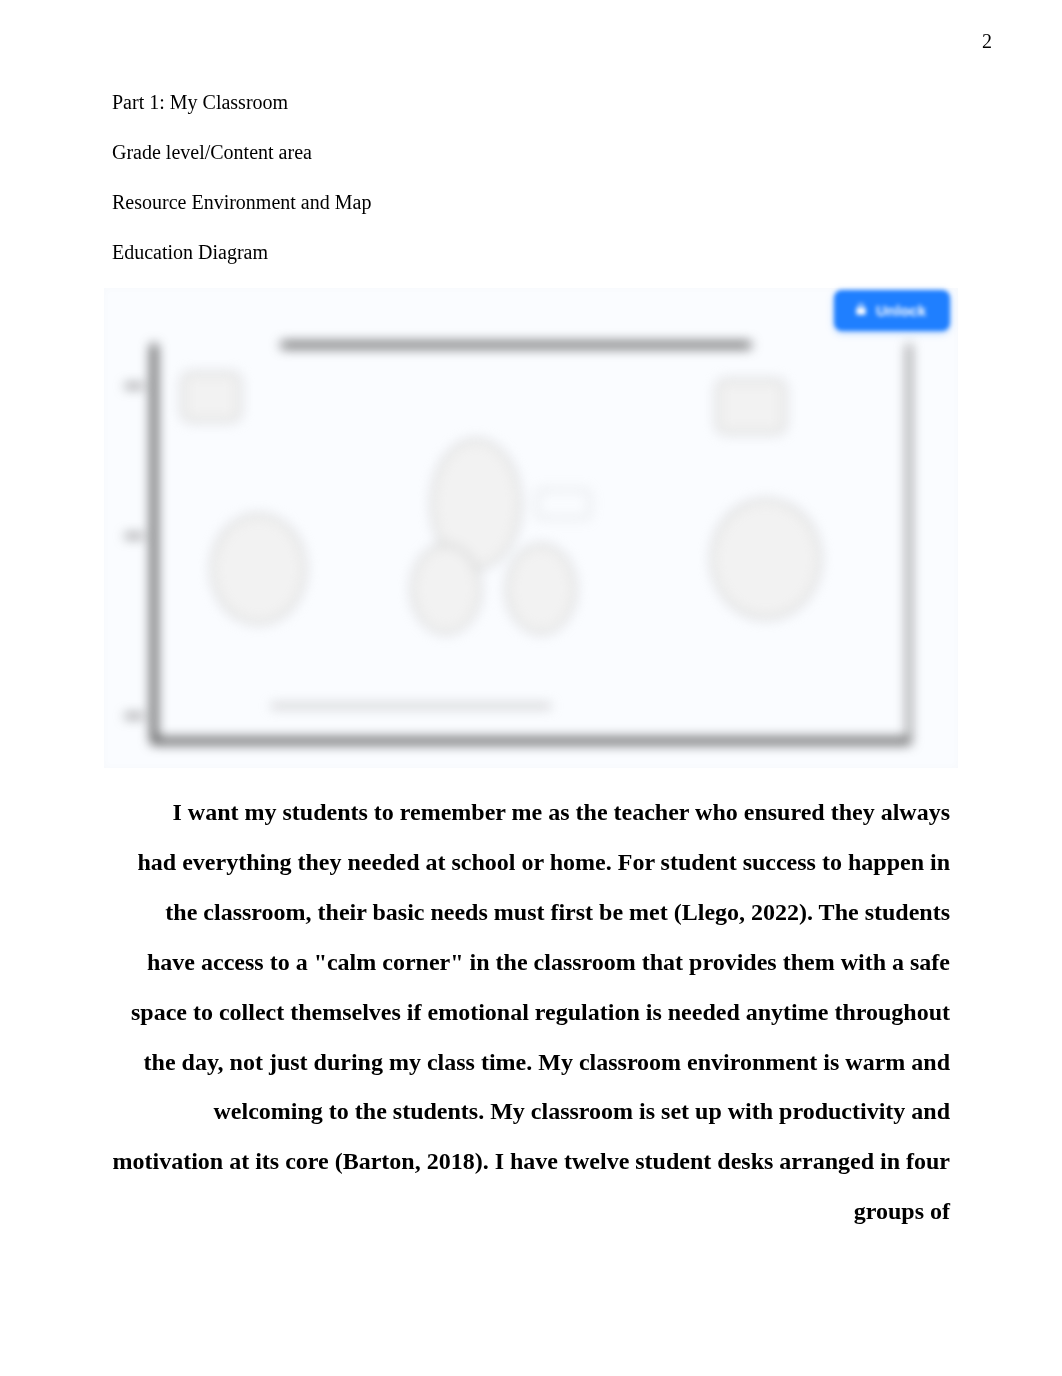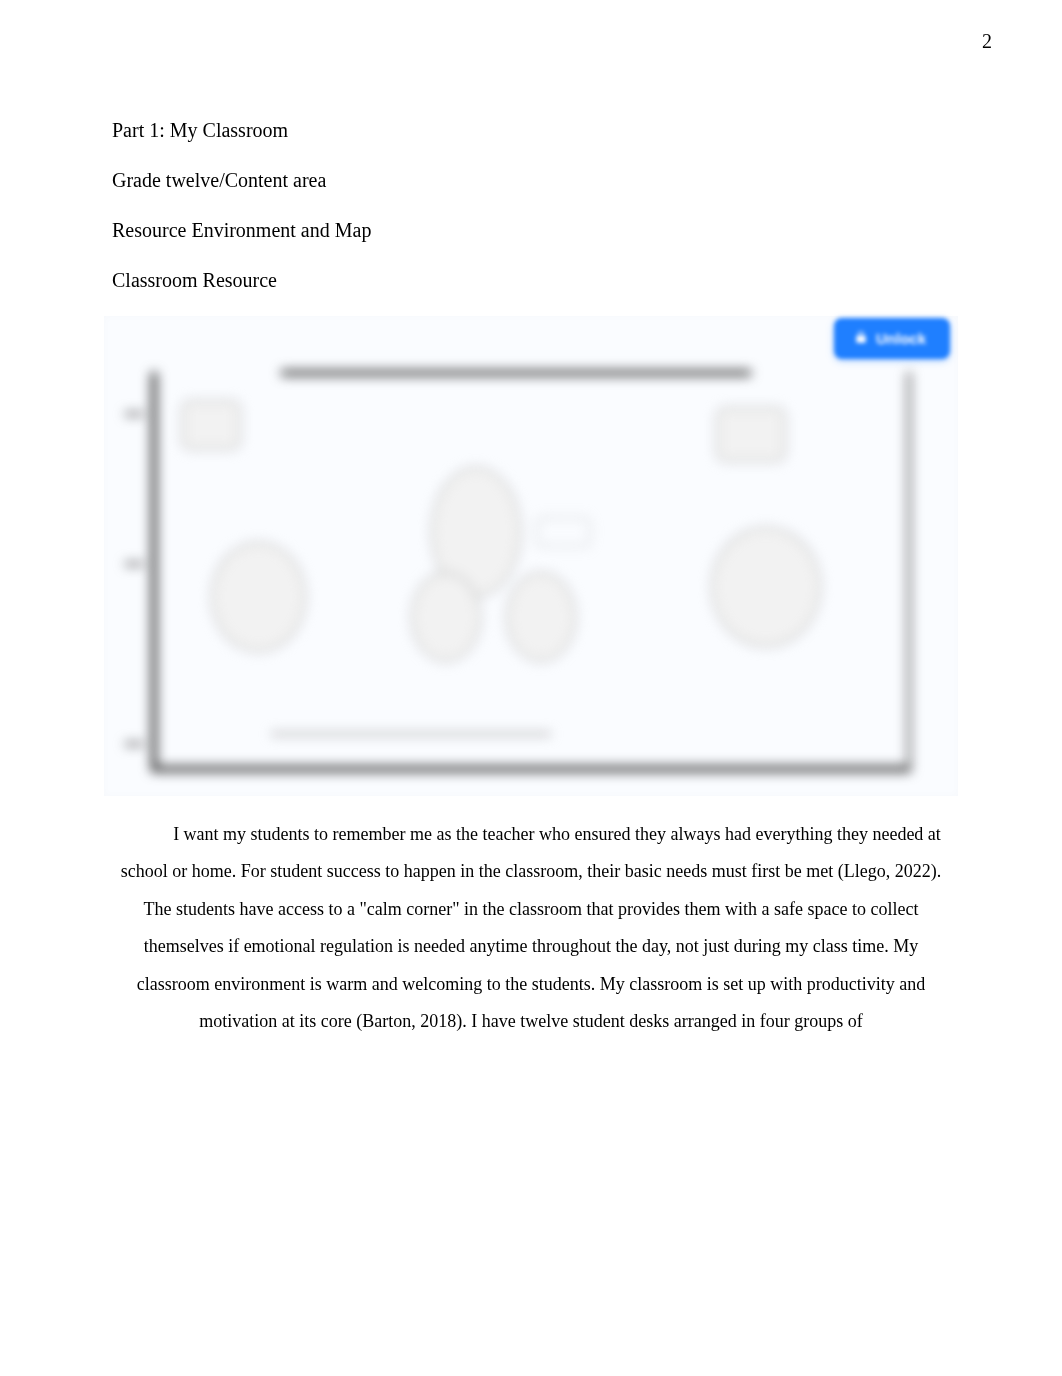--- a/index.html
+++ b/index.html
@@ -14,21 +14,21 @@
   .page {
     padding: 30px 112px 40px 112px;
   }
   .page-num {
     position: absolute;
     top: 30px;
     right: 70px;
     font-size: 20px;
   }
   .heading-block {
-    margin-top: 86px;
+    margin-top: 58px;
   }
   .heading-line {
     font-size: 20px;
     line-height: 1.4;
     margin-bottom: 22px;
   }
   .diagram-wrap {
     margin: 10px -8px 18px -8px;
     background: #fafcff;
     padding: 14px 10px 24px 10px;
@@ -85,39 +85,40 @@
   .b-desk1 { top:28px; left:30px; width:60px; height:50px; border-radius:10px; }
   .b-desk2 { top:170px; left:60px; width:95px; height:110px; }
   .b-center{ top:95px; left:280px; width:90px; height:130px; }
   .b-sm1   { top:200px; left:260px; width:70px; height:90px; }
   .b-sm2   { top:200px; left:355px; width:70px; height:90px; }
   .b-dash  { top:145px; left:385px; width:55px; height:30px; border-radius:6px; border-style:dashed; background:transparent; }
   .b-tall  { top:35px; left:565px; width:70px; height:55px; border-radius:10px; }
   .b-spiral{ top:155px; left:560px; width:110px; height:120px; }
   .bottom-line { position:absolute; bottom:36px; left:120px; width:280px; height:4px; background:#bbb; }
   .paragraph {
-    font-size: 18px;
+    font-size: 24px;
     line-height: 2.08;
-    text-align: center;
+    text-align: right;
     margin-top: 20px;
+    font-weight: bold;
   }
   .paragraph .indent { display:inline-block; width: 52px; }
 </style>
 </head>
 <body>
 
 <div class="page">
 
   <div class="page-num">2</div>
 
   <div class="heading-block">
     <p class="heading-line">Part 1: My Classroom</p>
-    <p class="heading-line">Grade twelve/Content area</p>
+    <p class="heading-line">Grade level/Content area</p>
     <p class="heading-line">Resource Environment and Map</p>
-    <p class="heading-line">Classroom Resource</p>
+    <p class="heading-line">Education Diagram</p>
   </div>
 
   <div class="diagram-wrap">
 
     <div class="unlock-btn">
       <span>
         <svg viewBox="0 0 24 24" fill="#fff">
             <path d="M12 2a5 5 0 0 0-5 5v3H6a2 2 0 0 0-2 2v8a2 2 0 0 0 2 2h12a2 2 0 0 0 2-2v-8a2 2 0 0 0-2-2h-1V7a5 5 0 0 0-5-5zm-3 5a3 3 0 1 1 6 0v3H9V7z"></path>
           </svg>
       </span>

